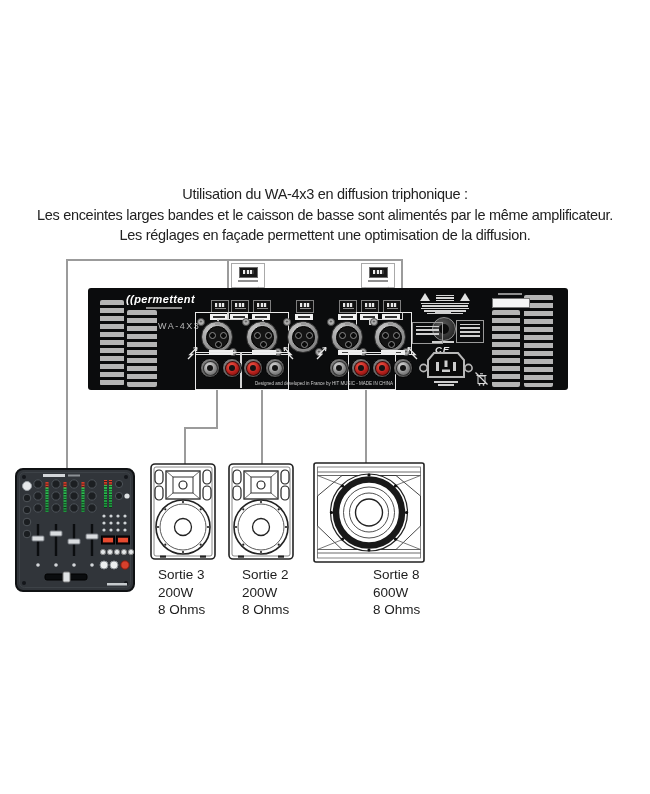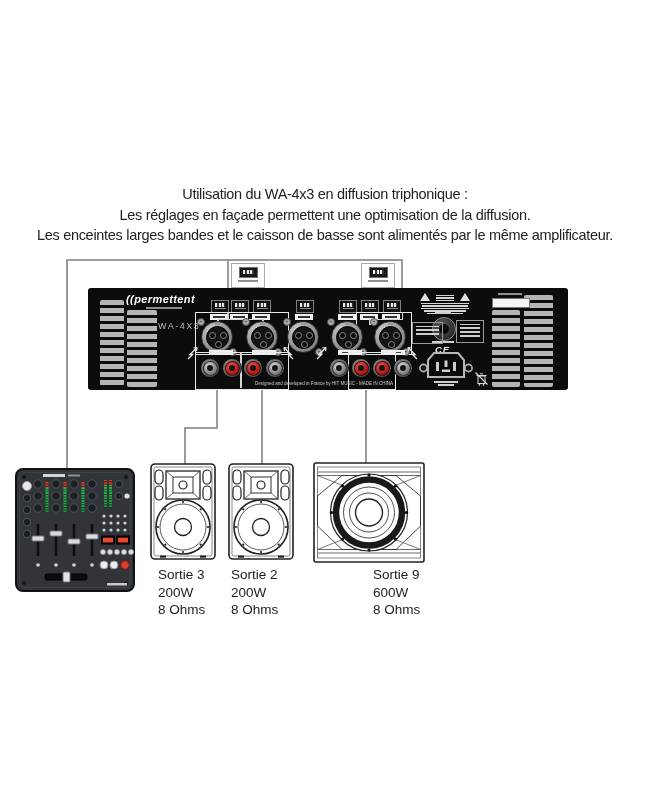--- a/index.html
+++ b/index.html
@@ -88,22 +88,22 @@
   .bolt{position:absolute;width:12px;height:14px;}
   .flip{transform:scaleX(-1);}
 </style>
 </head>
 <body>
 
 <div class="stage">
 
   <div class="title">
     <div>Utilisation du WA-4x3 en diffusion triphonique :</div>
+    <div>Les enceintes larges bandes et le caisson de basse sont alimentés par le même amplificateur.</div>
     <div>Les réglages en façade permettent une optimisation de la diffusion.</div>
-    <div>Les enceintes larges bandes et le caisson de basse sont alimentés par le même amplificateur.</div>
   </div>
 
   <div class="wire" style="left:66px;top:259px;width:337px;height:2px"></div>
   <div class="wire" style="left:66px;top:259px;width:2px;height:210px"></div>
   <div class="wire" style="left:227px;top:259px;width:2px;height:55px"></div>
   <div class="wire" style="left:401px;top:259px;width:2px;height:55px"></div>
   <div class="wire" style="left:216px;top:389px;width:2px;height:40px"></div>
   <div class="wire" style="left:184px;top:427px;width:34px;height:2px"></div>
   <div class="wire" style="left:184px;top:427px;width:2px;height:37px"></div>
   <div class="wire" style="left:261px;top:389px;width:2px;height:75px"></div>
@@ -597,24 +597,24 @@
       <circle cx="56" cy="50.5" r="19.5" fill="none" stroke="#3a3a3a" stroke-width="0.9"></circle>
       <circle cx="56" cy="50.5" r="13.5" fill="#fff" stroke="#222" stroke-width="1.4"></circle>
     </svg>
   </div>
 
   <div class="out" style="left:158px">
     <div>Sortie 3</div>
     <div>200W</div>
     <div>8 Ohms</div>
   </div>
-  <div class="out" style="left:231px">
+  <div class="out" style="left:242px">
     <div>Sortie 2</div>
     <div>200W</div>
     <div>8 Ohms</div>
   </div>
   <div class="out" style="left:373px">
-    <div>Sortie 9</div>
+    <div>Sortie 8</div>
     <div>600W</div>
     <div>8 Ohms</div>
   </div>
 
 </div>
 
 </body></html>

